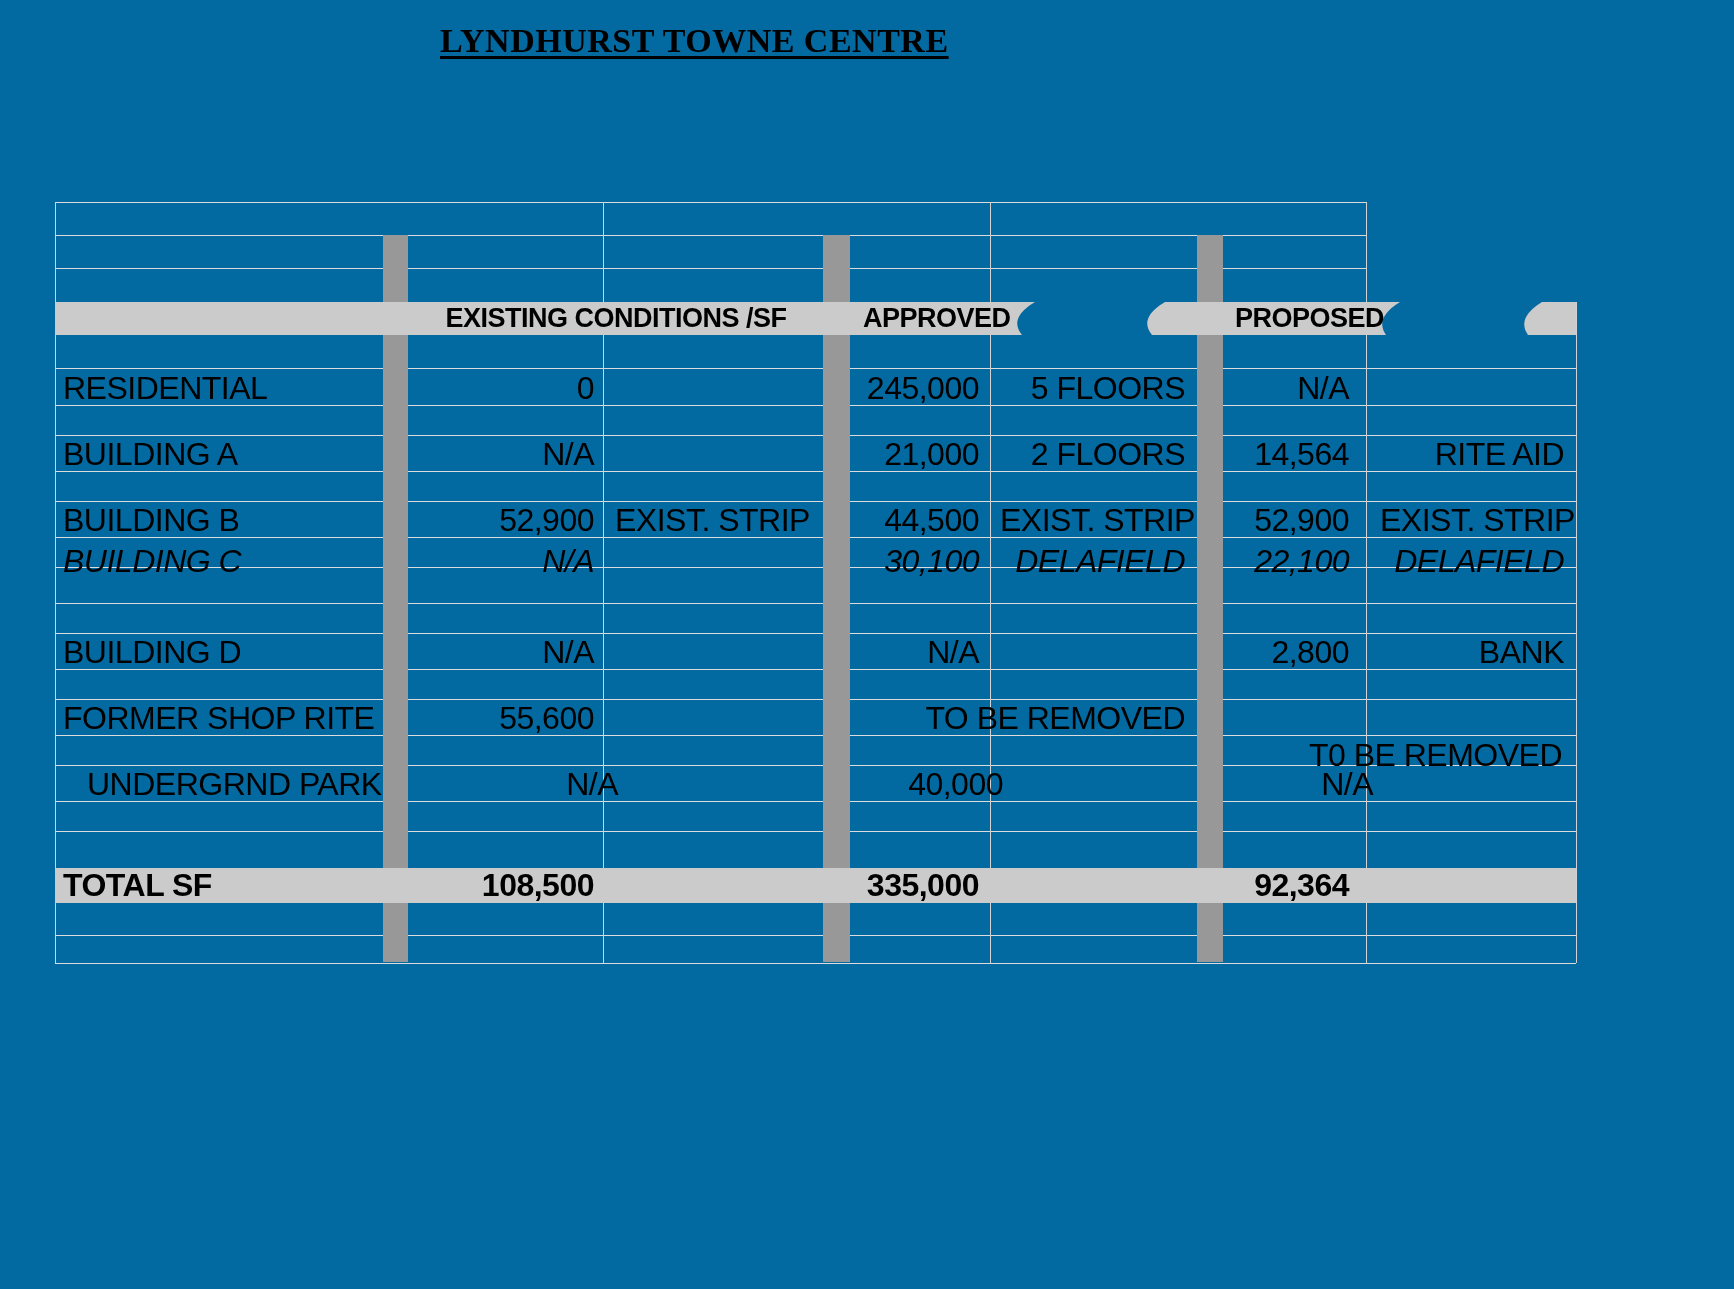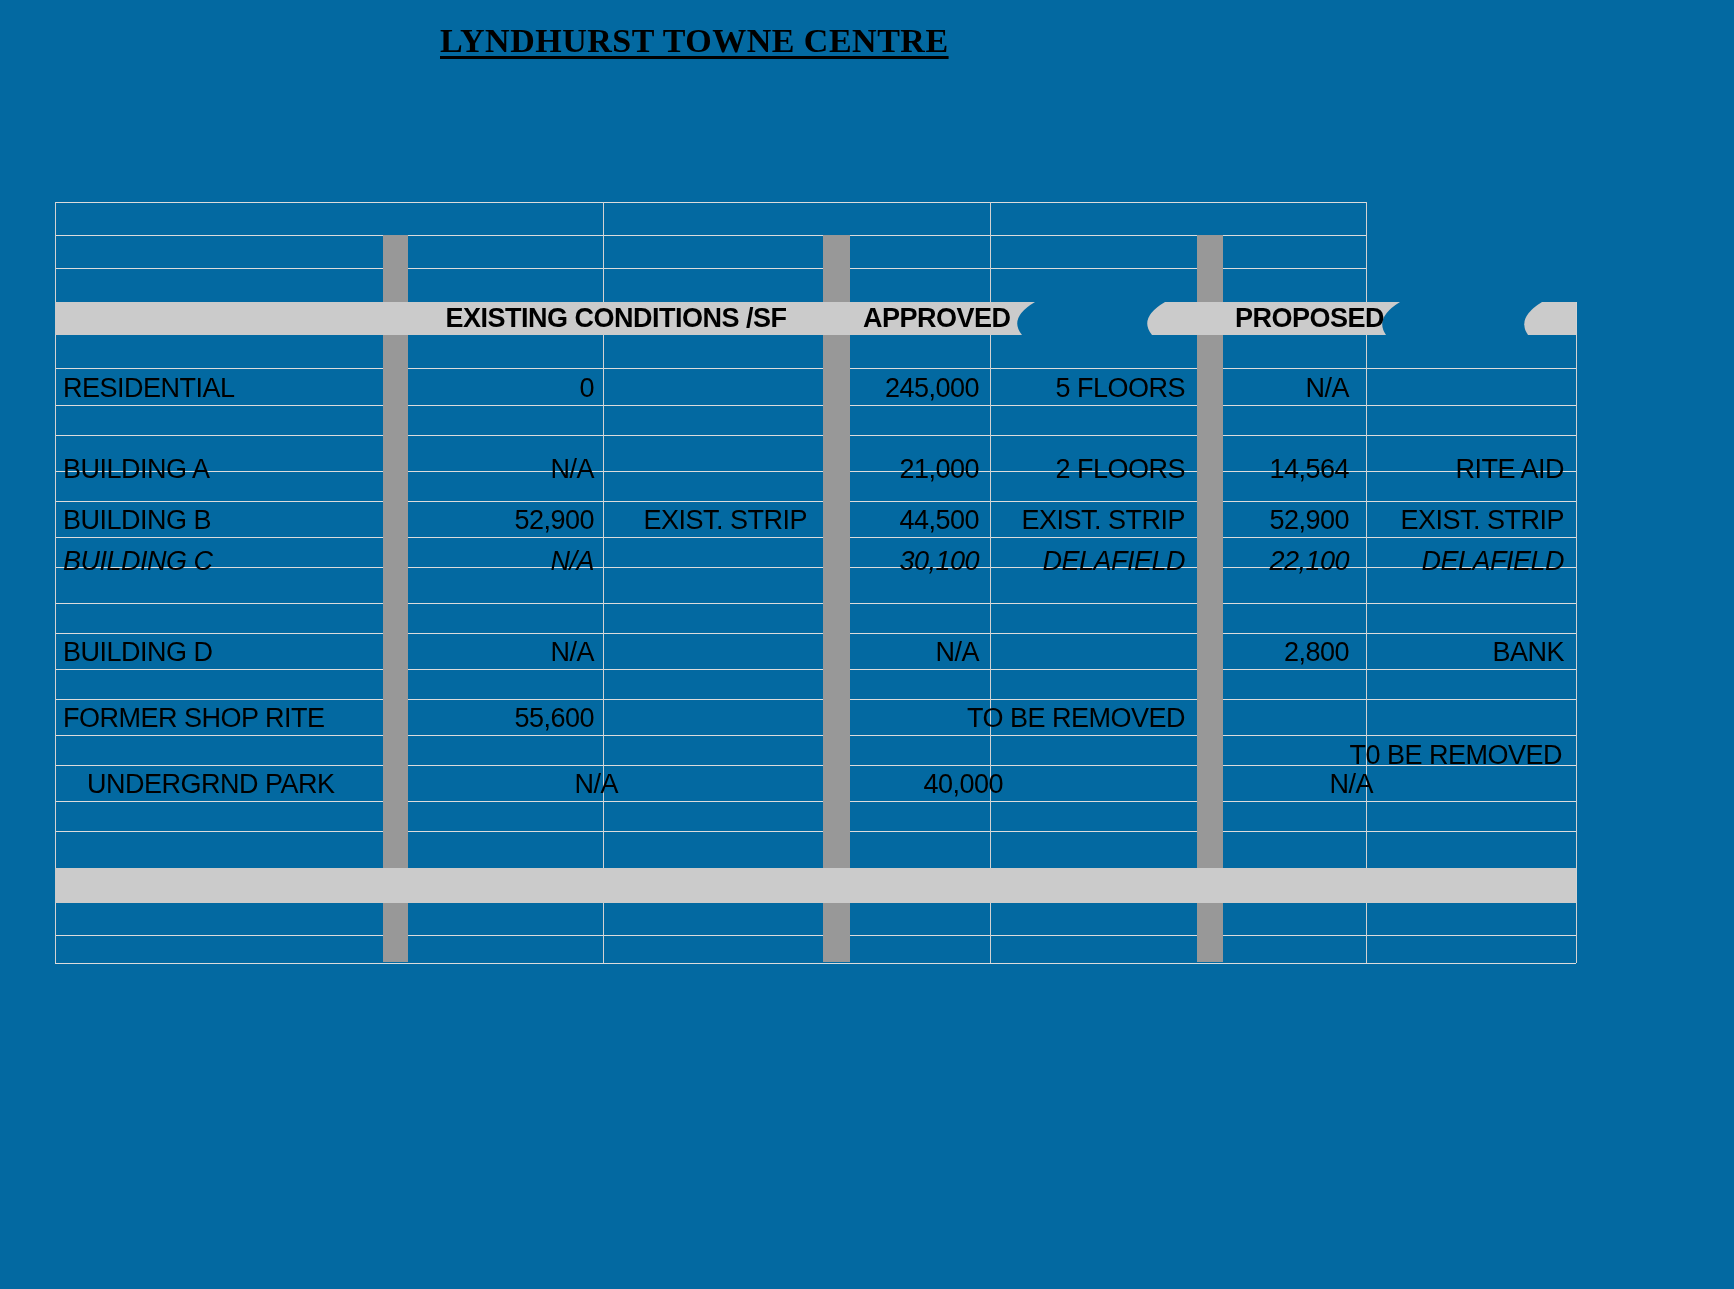--- a/index.html
+++ b/index.html
@@ -20,21 +20,21 @@
   .hdr{
     position:absolute;top:302px;height:33px;line-height:33px;
     font-size:27px;font-weight:bold;letter-spacing:-0.5px;white-space:nowrap;
   }
   .hdr-existing{left:416px;width:400px;text-align:center;}
   .hdr-approved{left:863px;}
   .hdr-proposed{left:1235px;}
   .datarow{position:absolute;left:0;width:1734px;height:35px;}
   .cell{
     position:absolute;top:0;height:35px;line-height:35px;
-    font-size:27px;letter-spacing:-0.5px;white-space:nowrap;
+    font-size:32px;letter-spacing:-0.5px;white-space:nowrap;
   }
   .c-label{left:63px;width:310px;text-align:left;}
   .c-ev{left:410px;width:184px;text-align:right;}
   .c-en{left:615px;width:192px;text-align:right;}
   .c-av{left:850px;width:129px;text-align:right;}
   .c-an{left:1000px;width:185px;text-align:right;}
   .c-pv{left:1230px;width:119px;text-align:right;}
   .c-pn{left:1380px;width:184px;text-align:right;}
   .c-aspan{left:850px;width:335px;text-align:right;}
   .c-pspan{left:1230px;width:332px;text-align:right;margin-top:37px;}
@@ -100,21 +100,21 @@
   <div class="datarow" style="top:371px;">
     <div class="cell c-label">RESIDENTIAL</div>
     <div class="cell c-ev">0</div>
     <div class="cell c-en"></div>
     <div class="cell c-av">245,000</div>
     <div class="cell c-an">5 FLOORS</div>
     <div class="cell c-pv">N/A</div>
     <div class="cell c-pn"></div>
   </div>
 
-  <div class="datarow" style="top:452px;">
+  <div class="datarow" style="top:437px;">
     <div class="cell c-label">BUILDING A</div>
     <div class="cell c-ev">N/A</div>
     <div class="cell c-en"></div>
     <div class="cell c-av">21,000</div>
     <div class="cell c-an">2 FLOORS</div>
     <div class="cell c-pv">14,564</div>
     <div class="cell c-pn">RITE AID</div>
   </div>
 
   <div class="datarow" style="top:503px;">
@@ -158,14 +158,20 @@
     <div class="cell c-label">UNDERGRND PARK</div>
     <div class="cell c-ev">N/A</div>
     <div class="cell c-en"></div>
     <div class="cell c-av">40,000</div>
     <div class="cell c-an"></div>
     <div class="cell c-pv">N/A</div>
     <div class="cell c-pn"></div>
   </div>
 
   <div class="total-band"></div>
+  <div class="datarow totalrow">
+    <div class="cell c-label">TOTAL SF</div>
+    <div class="cell c-ev">108,500</div>
+    <div class="cell c-av">335,000</div>
+    <div class="cell c-pv">92,364</div>
+  </div>
 
 </div>
 
 </body></html>

